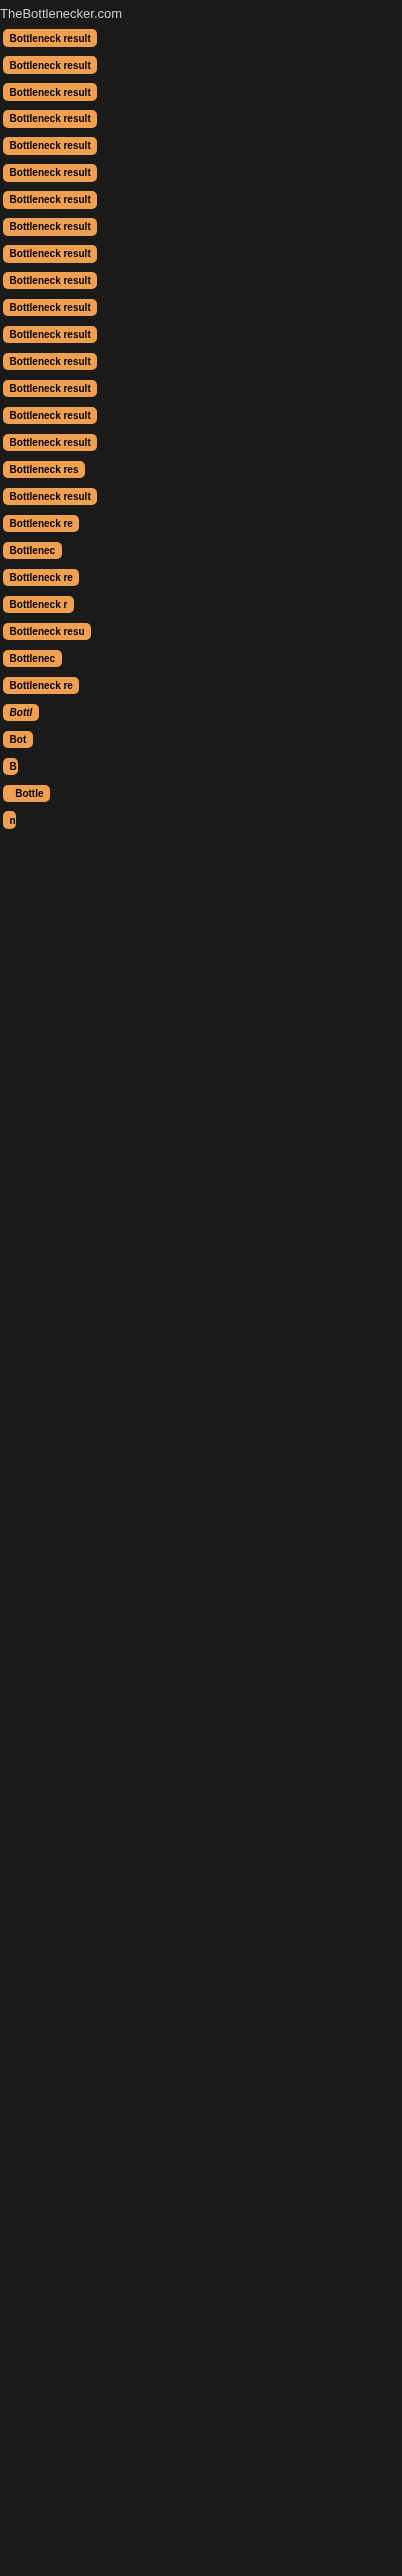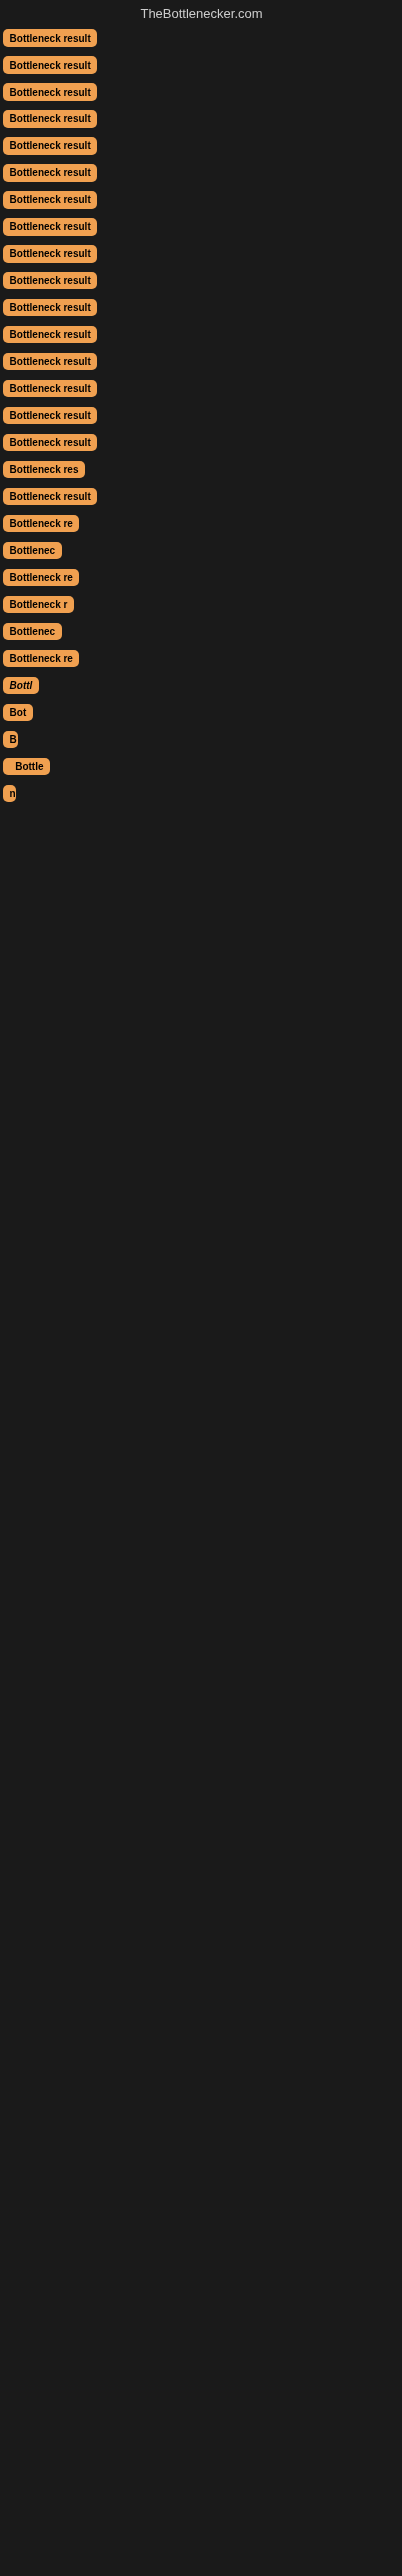--- a/index.html
+++ b/index.html
@@ -10,21 +10,21 @@
 
     body {
       background-color: #1a1a1a;
       width: 403px;
       min-height: 2576px;
       font-family: Arial, sans-serif;
       position: relative;
     }
 
     .site-title {
-      text-align: center;
+      text-align: left;
       color: #cccccc;
       font-size: 13px;
       padding: 6.4px 0 3.2px 0;
     }
 
     .bottleneck-item {
       display: flex;
       align-items: center;
       padding: 4.8px 0 4.8px 3.2px;
     }
@@ -106,20 +106,23 @@
     <div class="bottleneck-item">
       <div class="bottleneck-label" style="max-width: 72px;">Bottlenec</div>
     </div>
     <div class="bottleneck-item">
       <div class="bottleneck-label" style="max-width: 87px;">Bottleneck re</div>
     </div>
     <div class="bottleneck-item">
       <div class="bottleneck-label" style="max-width: 81px;">Bottleneck r</div>
     </div>
     <div class="bottleneck-item">
+      <div class="bottleneck-label" style="max-width: 93px;">Bottleneck resu</div>
+    </div>
+    <div class="bottleneck-item">
       <div class="bottleneck-label" style="max-width: 68px;">Bottlenec</div>
     </div>
     <div class="bottleneck-item">
       <div class="bottleneck-label" style="max-width: 87px;">Bottleneck re</div>
     </div>
     <div class="bottleneck-item">
       <div class="bottleneck-label" style="max-width: 44px; font-style: italic;">Bottl</div>
     </div>
     <div class="bottleneck-item">
       <div class="bottleneck-label" style="max-width: 36px;">Bot</div>

